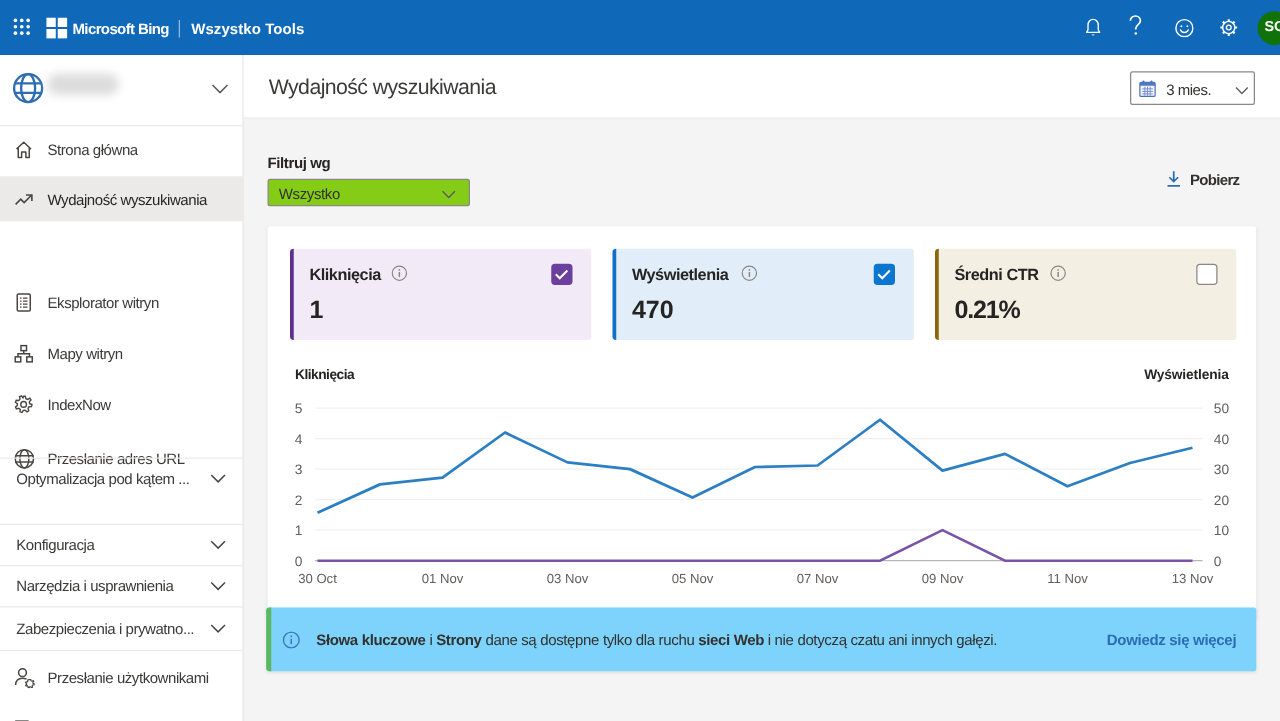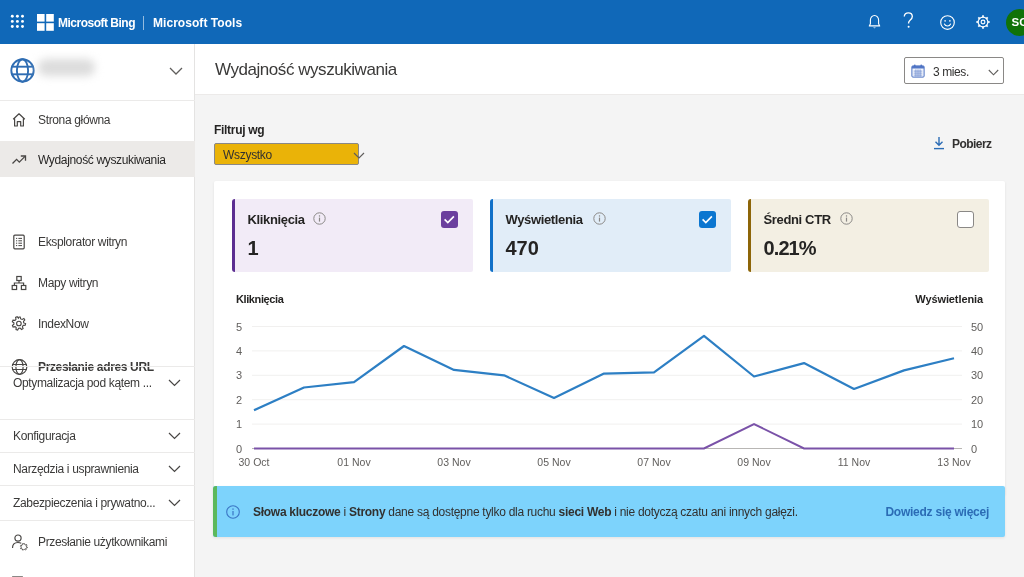--- a/index.html
+++ b/index.html
@@ -62,21 +62,21 @@
     <svg class="abs" style="left:37px; top:14px;" width="17" height="17" viewBox="0 0 17 17">
       <g fill="#fff">
         <rect x="0" y="0" width="7.6" height="7.6"></rect>
           <rect x="9.2" y="0" width="7.6" height="7.6"></rect>
         <rect x="0" y="9.2" width="7.6" height="7.6"></rect>
           <rect x="9.2" y="9.2" width="7.6" height="7.6"></rect>
       </g>
     </svg>
     <div class="abs tb-txt" style="left:58px; top:16px; letter-spacing:-0.5px;">Microsoft Bing</div>
     <div class="abs" style="left:143px; top:16px; width:1px; height:13.5px; background:rgba(255,255,255,0.55);"></div>
-    <div class="abs tb-txt" style="left:153px; top:16px; letter-spacing:0.05px;">Microsoft Tools</div>
+    <div class="abs tb-txt" style="left:153px; top:16px; letter-spacing:0.05px;">Wszystko Tools</div>
 
     <svg class="abs" style="left:867px; top:14px;" width="15" height="17" viewBox="0 0 15 17">
       <path d="M7.5 1.5 C5.1 1.5 3.4 3.5 3.4 6.1 L3.4 9.8 L2.3 11.9 L12.7 11.9 L11.6 9.8 L11.6 6.1 C11.6 3.5 9.9 1.5 7.5 1.5 Z" fill="none" stroke="#fff" stroke-width="1.1" stroke-linejoin="round"></path>
       <path d="M6.2 13.6 A1.5 1.5 0 0 0 8.8 13.6 Z" fill="#fff"></path>
     </svg>
     <svg class="abs" style="left:903px; top:12px;" width="11" height="20" viewBox="0 0 11 20">
       <path d="M1.3 4.6 C1.3 2.3 3 0.8 5.3 0.8 C7.6 0.8 9.3 2.3 9.3 4.5 C9.3 6.1 8.4 7 7.3 7.9 C6.2 8.8 5.6 9.4 5.6 10.8 L5.6 11.6" fill="none" stroke="#fff" stroke-width="1.35"></path>
       <circle cx="5.6" cy="14.8" r="1" fill="#fff"></circle>
     </svg>
     <svg class="abs" style="left:940px; top:15px;" width="15" height="15" viewBox="0 0 15 15">
@@ -160,21 +160,21 @@
       </svg>
       <div class="mi-txt">Mapy witryn</div>
     </div>
     <div class="menu-item" style="top:259.5px;">
       <svg class="mi-ico" width="16" height="16" viewBox="0 0 16 16">
         <path d="M8 1 L9.2 1 L9.7 2.9 L11.2 3.5 L12.9 2.5 L13.8 3.9 L12.5 5.4 L12.7 6.9 L14.6 7.6 L14.2 9.3 L12.2 9.4 L11.4 10.7 L12.1 12.6 L10.6 13.5 L9.1 12.1 L7.6 12.3 L6.7 14 L5 13.5 L5.2 11.5 L4 10.6 L2.1 11.1 L1.4 9.5 L2.9 8.3 L2.9 6.9 L1.3 5.8 L2 4.2 L4 4.4 L5 3.3 L4.6 1.4 L6.2 0.7 L7.4 2.3 Z" fill="none" stroke="#484644" stroke-width="1.1"></path>
         <circle cx="7.9" cy="7.5" r="2.3" fill="none" stroke="#484644" stroke-width="1.1"></circle>
       </svg>
       <div class="mi-txt">IndexNow</div>
     </div>
-    <div class="menu-item" style="top:300.5px; height:44px;font-weight:bold;">
+    <div class="menu-item" style="top:300.5px; height:44px;">
       <svg class="mi-ico" width="17" height="17" viewBox="0 0 17 17">
         <g fill="none" stroke="#484644" stroke-width="1.2">
           <circle cx="8.5" cy="8.5" r="7.3"></circle>
           <ellipse cx="8.5" cy="8.5" rx="3.6" ry="7.3"></ellipse>
           <line x1="1.2" y1="6" x2="15.8" y2="6"></line>
           <line x1="1.2" y1="11" x2="15.8" y2="11"></line>
         </g>
       </svg>
       <div class="mi-txt">Przesłanie adres URL</div>
     </div>
@@ -236,21 +236,21 @@
           <line x1="9.1" y1="5.4" x2="9.1" y2="12.6"></line>
       </g>
     </svg>
     <div class="abs" style="left:28px; top:6.5px; font-size:12px; letter-spacing:-0.4px; color:#323130;">3 mies.</div>
     <svg class="abs" style="left:83px; top:10.5px;" width="11" height="7" viewBox="0 0 11 7">
       <path d="M0.8 1 L5.5 5.8 L10.2 1" fill="none" stroke="#605e5c" stroke-width="1.1"></path>
     </svg>
   </div>
 
   <div class="abs" style="left:214px; top:123px; font-size:12px; letter-spacing:-0.3px; font-weight:bold; color:#252423;">Filtruj wg</div>
-  <div class="abs" style="left:214px; top:143px; width:145px; height:22px; background:#eab308; border:1px solid #8a8886; border-radius:2px;">
+  <div class="abs" style="left:214px; top:143px; width:162px; height:22px; background:#84cc16; border:1px solid #8a8886; border-radius:2px;">
     <div class="abs" style="left:8px; top:3.5px; font-size:12px; letter-spacing:-0.3px; color:#323130;">Wszystko</div>
     <svg class="abs" style="left:138px; top:8px;" width="12" height="7" viewBox="0 0 12 7">
       <path d="M1 1 L6 6 L11 1" fill="none" stroke="#605e5c" stroke-width="1.2"></path>
     </svg>
   </div>
 
   <svg class="abs" style="left:933px; top:136px;" width="12" height="14" viewBox="0 0 12 14">
     <path d="M6 1 L6 9 M2.5 5.8 L6 9.3 L9.5 5.8" fill="none" stroke="#2b6cb5" stroke-width="1.4"></path>
     <line x1="1" y1="12.6" x2="11" y2="12.6" stroke="#2b6cb5" stroke-width="1.4"></line>
   </svg>

